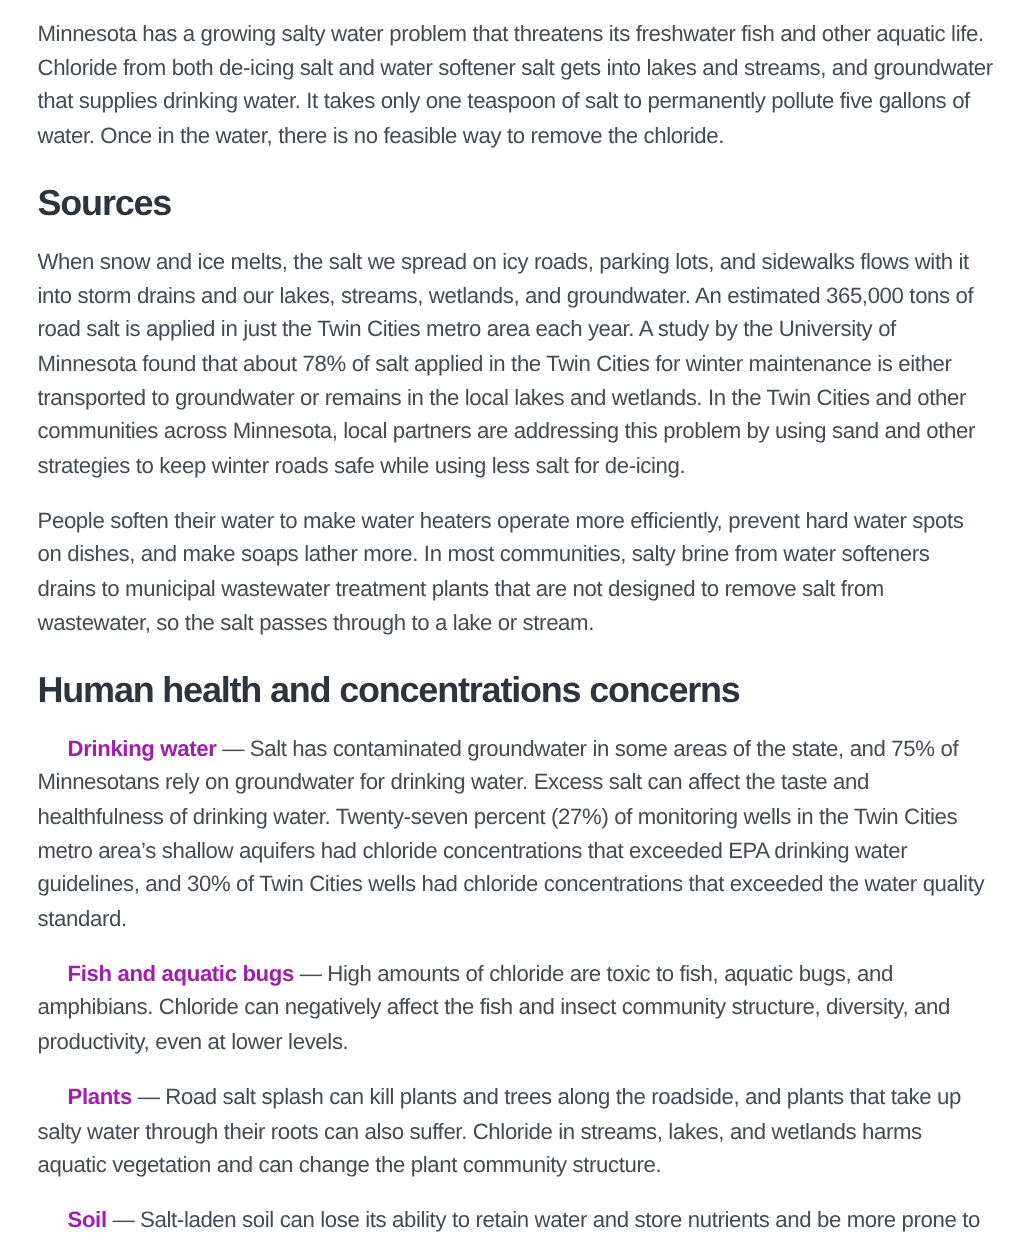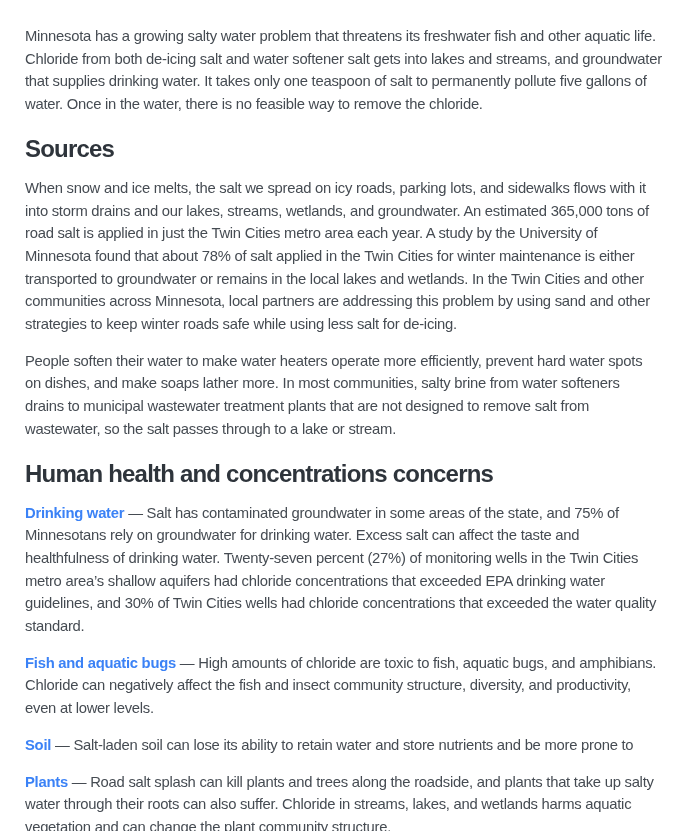--- a/index.html
+++ b/index.html
@@ -6,42 +6,43 @@
     margin: 0;
     padding: 0;
     background: #ffffff;
   }
   .page {
     position: relative;
     width: 686px;
     height: 831px;
     overflow: hidden;
     box-sizing: border-box;
-    padding: 25px 24px 0 25px;
+    padding: 12px 24px 0 25px;
     background: #ffffff;
     font-family: "Liberation Sans", "DejaVu Sans", sans-serif;
     color: #454b52;
     font-size: 14.8px;
     line-height: 22.7px;
     letter-spacing: -0.25px;
   }
   .body-text {
     margin: 0 0 14px 0;
   }
   .section-heading {
     margin: 10px 0 9px 0;
     font-size: 24px;
     line-height: 38px;
     font-weight: 700;
     color: #2e343b;
     letter-spacing: -0.8px;
   }
   .para-label {
     font-weight: 700;
-    color: #3b82f6;
+    color: #a21caf;
+    margin-left: 20px;
   }
 </style>
 </head>
 <body>
 
 <main class="page">
 
   <p class="body-text">Minnesota has a growing salty water problem that threatens its freshwater fish and other aquatic life. Chloride from both de-icing salt and water softener salt gets into lakes and streams, and groundwater that supplies drinking water. It takes only one teaspoon of salt to permanently pollute five gallons of water. Once in the water, there is no feasible way to remove the chloride.</p>
 
   <h2 class="section-heading">Sources</h2>
@@ -49,17 +50,17 @@
   <p class="body-text">When snow and ice melts, the salt we spread on icy roads, parking lots, and sidewalks flows with it into storm drains and our lakes, streams, wetlands, and groundwater. An estimated 365,000 tons of road salt is applied in just the Twin Cities metro area each year. A study by the University of Minnesota found that about 78% of salt applied in the Twin Cities for winter maintenance is either transported to groundwater or remains in the local lakes and wetlands. In the Twin Cities and other communities across Minnesota, local partners are addressing this problem by using sand and other strategies to keep winter roads safe while using less salt for de-icing.</p>
 
   <p class="body-text">People soften their water to make water heaters operate more efficiently, prevent hard water spots on dishes, and make soaps lather more. In most communities, salty brine from water softeners drains to municipal wastewater treatment plants that are not designed to remove salt from wastewater, so the salt passes through to a lake or stream.</p>
 
   <h2 class="section-heading">Human health and concentrations concerns</h2>
 
   <p class="body-text"><span class="para-label">Drinking water</span><span> — Salt has contaminated groundwater in some areas of the state, and 75% of Minnesotans rely on groundwater for drinking water. Excess salt can affect the taste and healthfulness of drinking water. Twenty-seven percent (27%) of monitoring wells in the Twin Cities metro area’s shallow aquifers had chloride concentrations that exceeded EPA drinking water guidelines, and 30% of Twin Cities wells had chloride concentrations that exceeded the water quality standard.</span></p>
 
   <p class="body-text"><span class="para-label">Fish and aquatic bugs</span><span> — High amounts of chloride are toxic to fish, aquatic bugs, and amphibians. Chloride can negatively affect the fish and insect community structure, diversity, and productivity, even at lower levels.</span></p>
 
+  <p class="body-text"><span class="para-label">Plants</span><span> — Road salt splash can kill plants and trees along the roadside, and plants that take up salty water through their roots can also suffer. Chloride in streams, lakes, and wetlands harms aquatic vegetation and can change the plant community structure.</span></p>
+
   <p class="body-text"><span class="para-label">Soil</span><span> — Salt-laden soil can lose its ability to retain water and store nutrients and be more prone to</span></p>
-
-  <p class="body-text"><span class="para-label">Plants</span><span> — Road salt splash can kill plants and trees along the roadside, and plants that take up salty water through their roots can also suffer. Chloride in streams, lakes, and wetlands harms aquatic vegetation and can change the plant community structure.</span></p>
 
 </main>
 
 </body></html>

